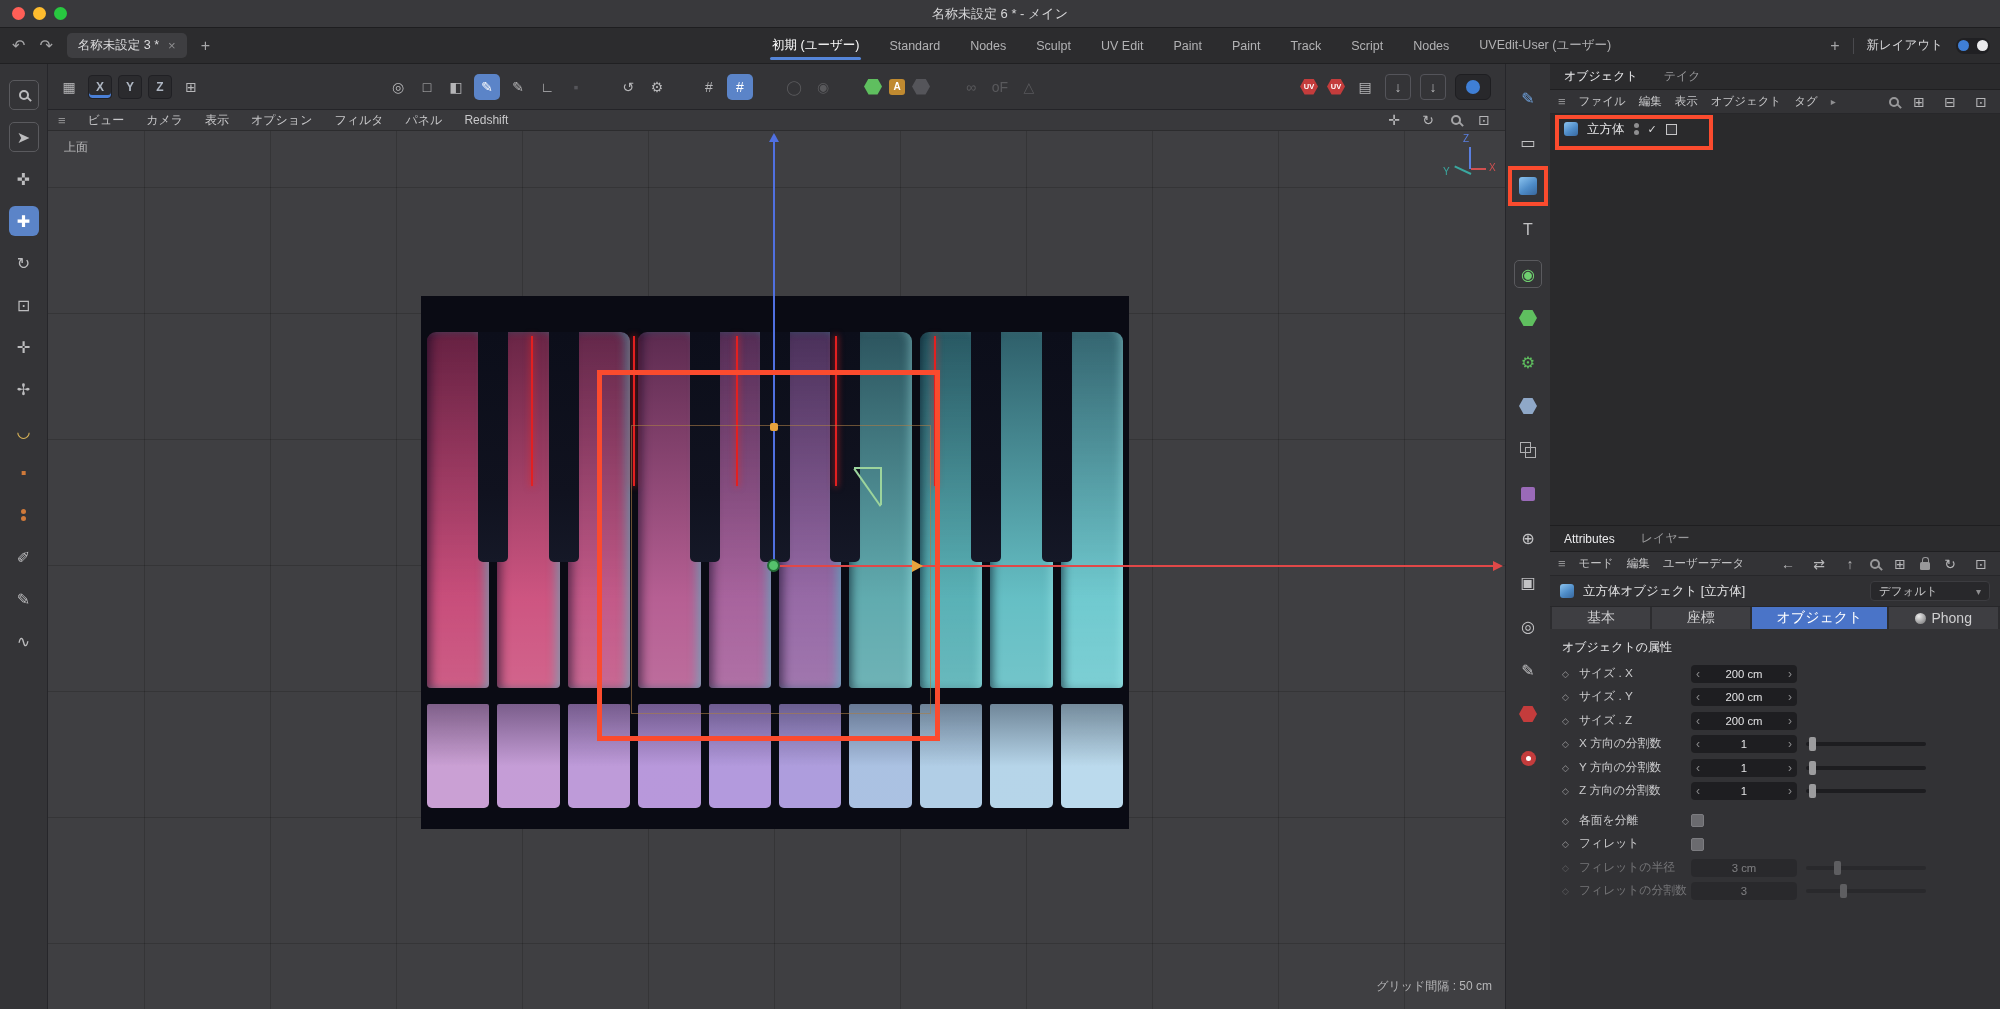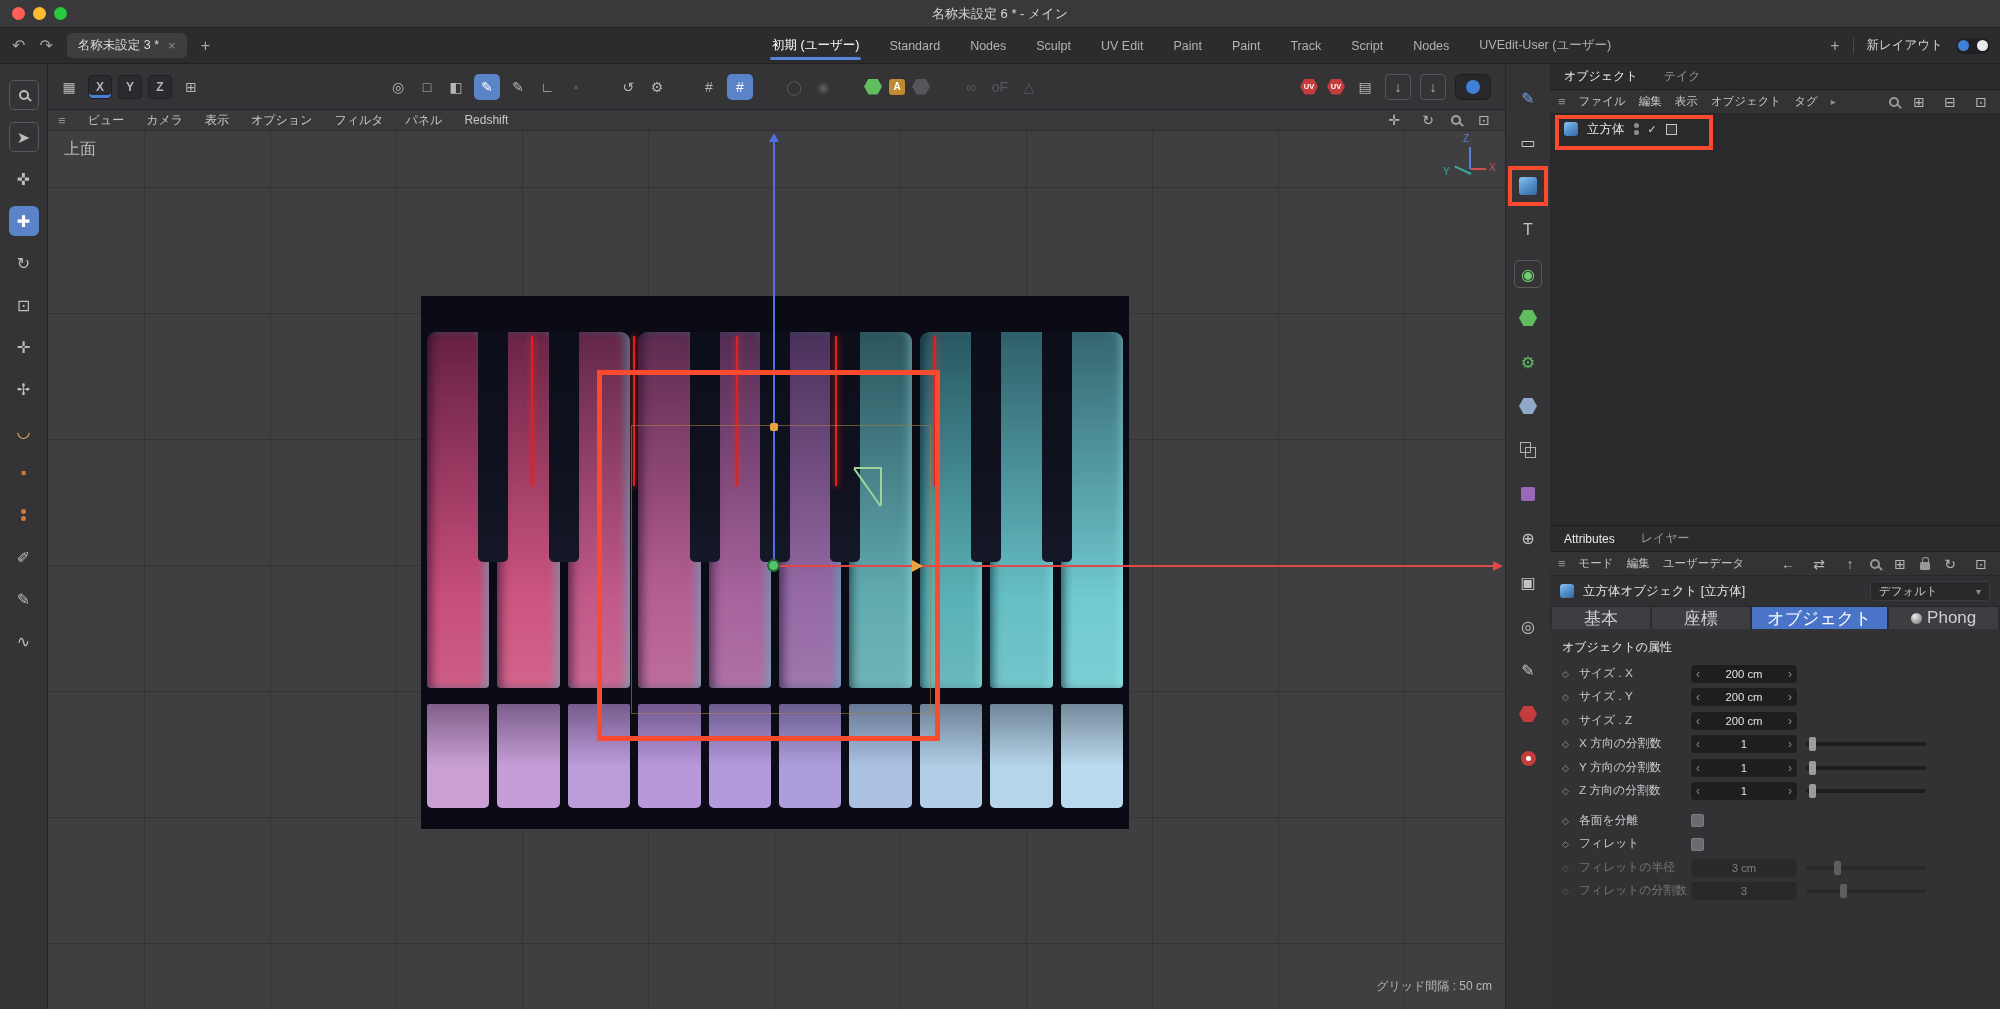--- a/index.html
+++ b/index.html
@@ -81,21 +81,21 @@
   .giz-red{position:absolute;left:727px;top:434px;width:720px;height:2px;background:#e04848}
   .giz-red-arrow{position:absolute;left:1445px;top:430px;width:0;height:0;border-top:5px solid transparent;
                  border-bottom:5px solid transparent;border-left:10px solid #e04848}
   .giz-x-handle{position:absolute;left:864px;top:429px;width:0;height:0;border-top:6px solid transparent;
                 border-bottom:6px solid transparent;border-left:11px solid #e8a33d}
   .giz-center{position:absolute;left:719px;top:428px;width:13px;height:13px;border-radius:50%;background:#55c26c;border:2px solid #236b36}
   .ang-h{position:absolute;left:806px;top:336px;width:28px;height:2px;background:#9cd49c}
   .ang-v{position:absolute;left:832px;top:336px;width:2px;height:38px;background:#9cd49c}
   .ang-d{position:absolute;left:807px;top:337px;width:46px;height:2px;background:#9cd49c;transform-origin:0 0;transform:rotate(55deg)}
   .vp-annotation{position:absolute;left:549px;top:239px;width:343px;height:371px;border:5px solid #fb4b2e}
-  .vp-label{position:absolute;left:16px;top:8px;font-size:16px;color:#b8b8ba}
+  .vp-label{position:absolute;left:16px;top:8px;font-size:12px;color:#b8b8ba}
   .vp-grid-label{position:absolute;right:13px;bottom:14px;font-size:12px;color:#b6b6b8}
   .axisw{position:absolute;left:1395px;top:2px;width:56px;height:52px}
   .axisw span{position:absolute;font-size:10px}
   .axisw .az{left:26px;top:14px;width:2px;height:22px;background:#5a7fe0}
   .axisw .ax{left:28px;top:35px;width:15px;height:2px;background:#d05050}
   .axisw .ay{left:10px;top:40px;width:18px;height:2px;background:#3aa8a0;transform-origin:100% 50%;transform:rotate(25deg)}
   .axisw .lz{left:20px;top:0;color:#5a7fe0}
   .axisw .lx{left:46px;top:29px;color:#d05050}
   .axisw .ly{left:0;top:33px;color:#3aa8a0}
   .axline{position:absolute}
@@ -129,21 +129,21 @@
   .dotsico::before,.dotsico::after{content:"";width:5px;height:5px;border-radius:50%;background:currentColor}
 
   #attrs{flex:1;display:flex;flex-direction:column;border-top:1px solid #1e1e20}
   .attr-title-row{height:31px;background:#303033;display:flex;align-items:center;padding:0 10px;gap:9px;flex:none;
                   border-bottom:1px solid #27272a}
   .attr-title{font-size:12.5px;color:#e2e2e4}
   .preset{margin-left:auto;width:120px;height:20px;background:#28282b;border:1px solid #3c3c40;border-radius:4px;
           display:flex;align-items:center;justify-content:space-between;padding:0 8px;font-size:11.5px;color:#c8c8ca}
   .preset .caret{color:#8e8e90;font-size:10px}
   #section-tabs{height:22px;display:flex;gap:2px;padding:0 2px;background:#2c2c2f;flex:none}
-  .stab{height:100%;background:#3e3e42;display:flex;align-items:center;justify-content:center;font-size:17px;color:#cfcfd1;gap:5px}
+  .stab{height:100%;background:#3e3e42;display:flex;align-items:center;justify-content:center;font-size:14px;color:#cfcfd1;gap:5px}
   .stab.active{background:#4a74c8;color:#fff}
   .attr-content{flex:1;background:#323235;padding-top:6px;overflow:hidden}
   .group-title{font-size:12px;font-weight:normal;color:#e8e8ea;padding:4px 0 6px 12px}
   .attr-row{height:23.5px;display:flex;align-items:center;padding-left:12px}
   .attr-row.disabled{opacity:.42}
   .diamond{width:17px;font-size:9px;color:#98989a;flex:none}
   .attr-label{width:112px;font-size:11.8px;color:#cbcbcd;flex:none;white-space:nowrap;overflow:hidden}
   .attr-ctl{display:flex;align-items:center;gap:9px}
   .stepper{width:106px;height:18px;background:#1e1e21;border-radius:4px;display:flex;align-items:center;
            justify-content:space-between;padding:0 5px;flex:none}

